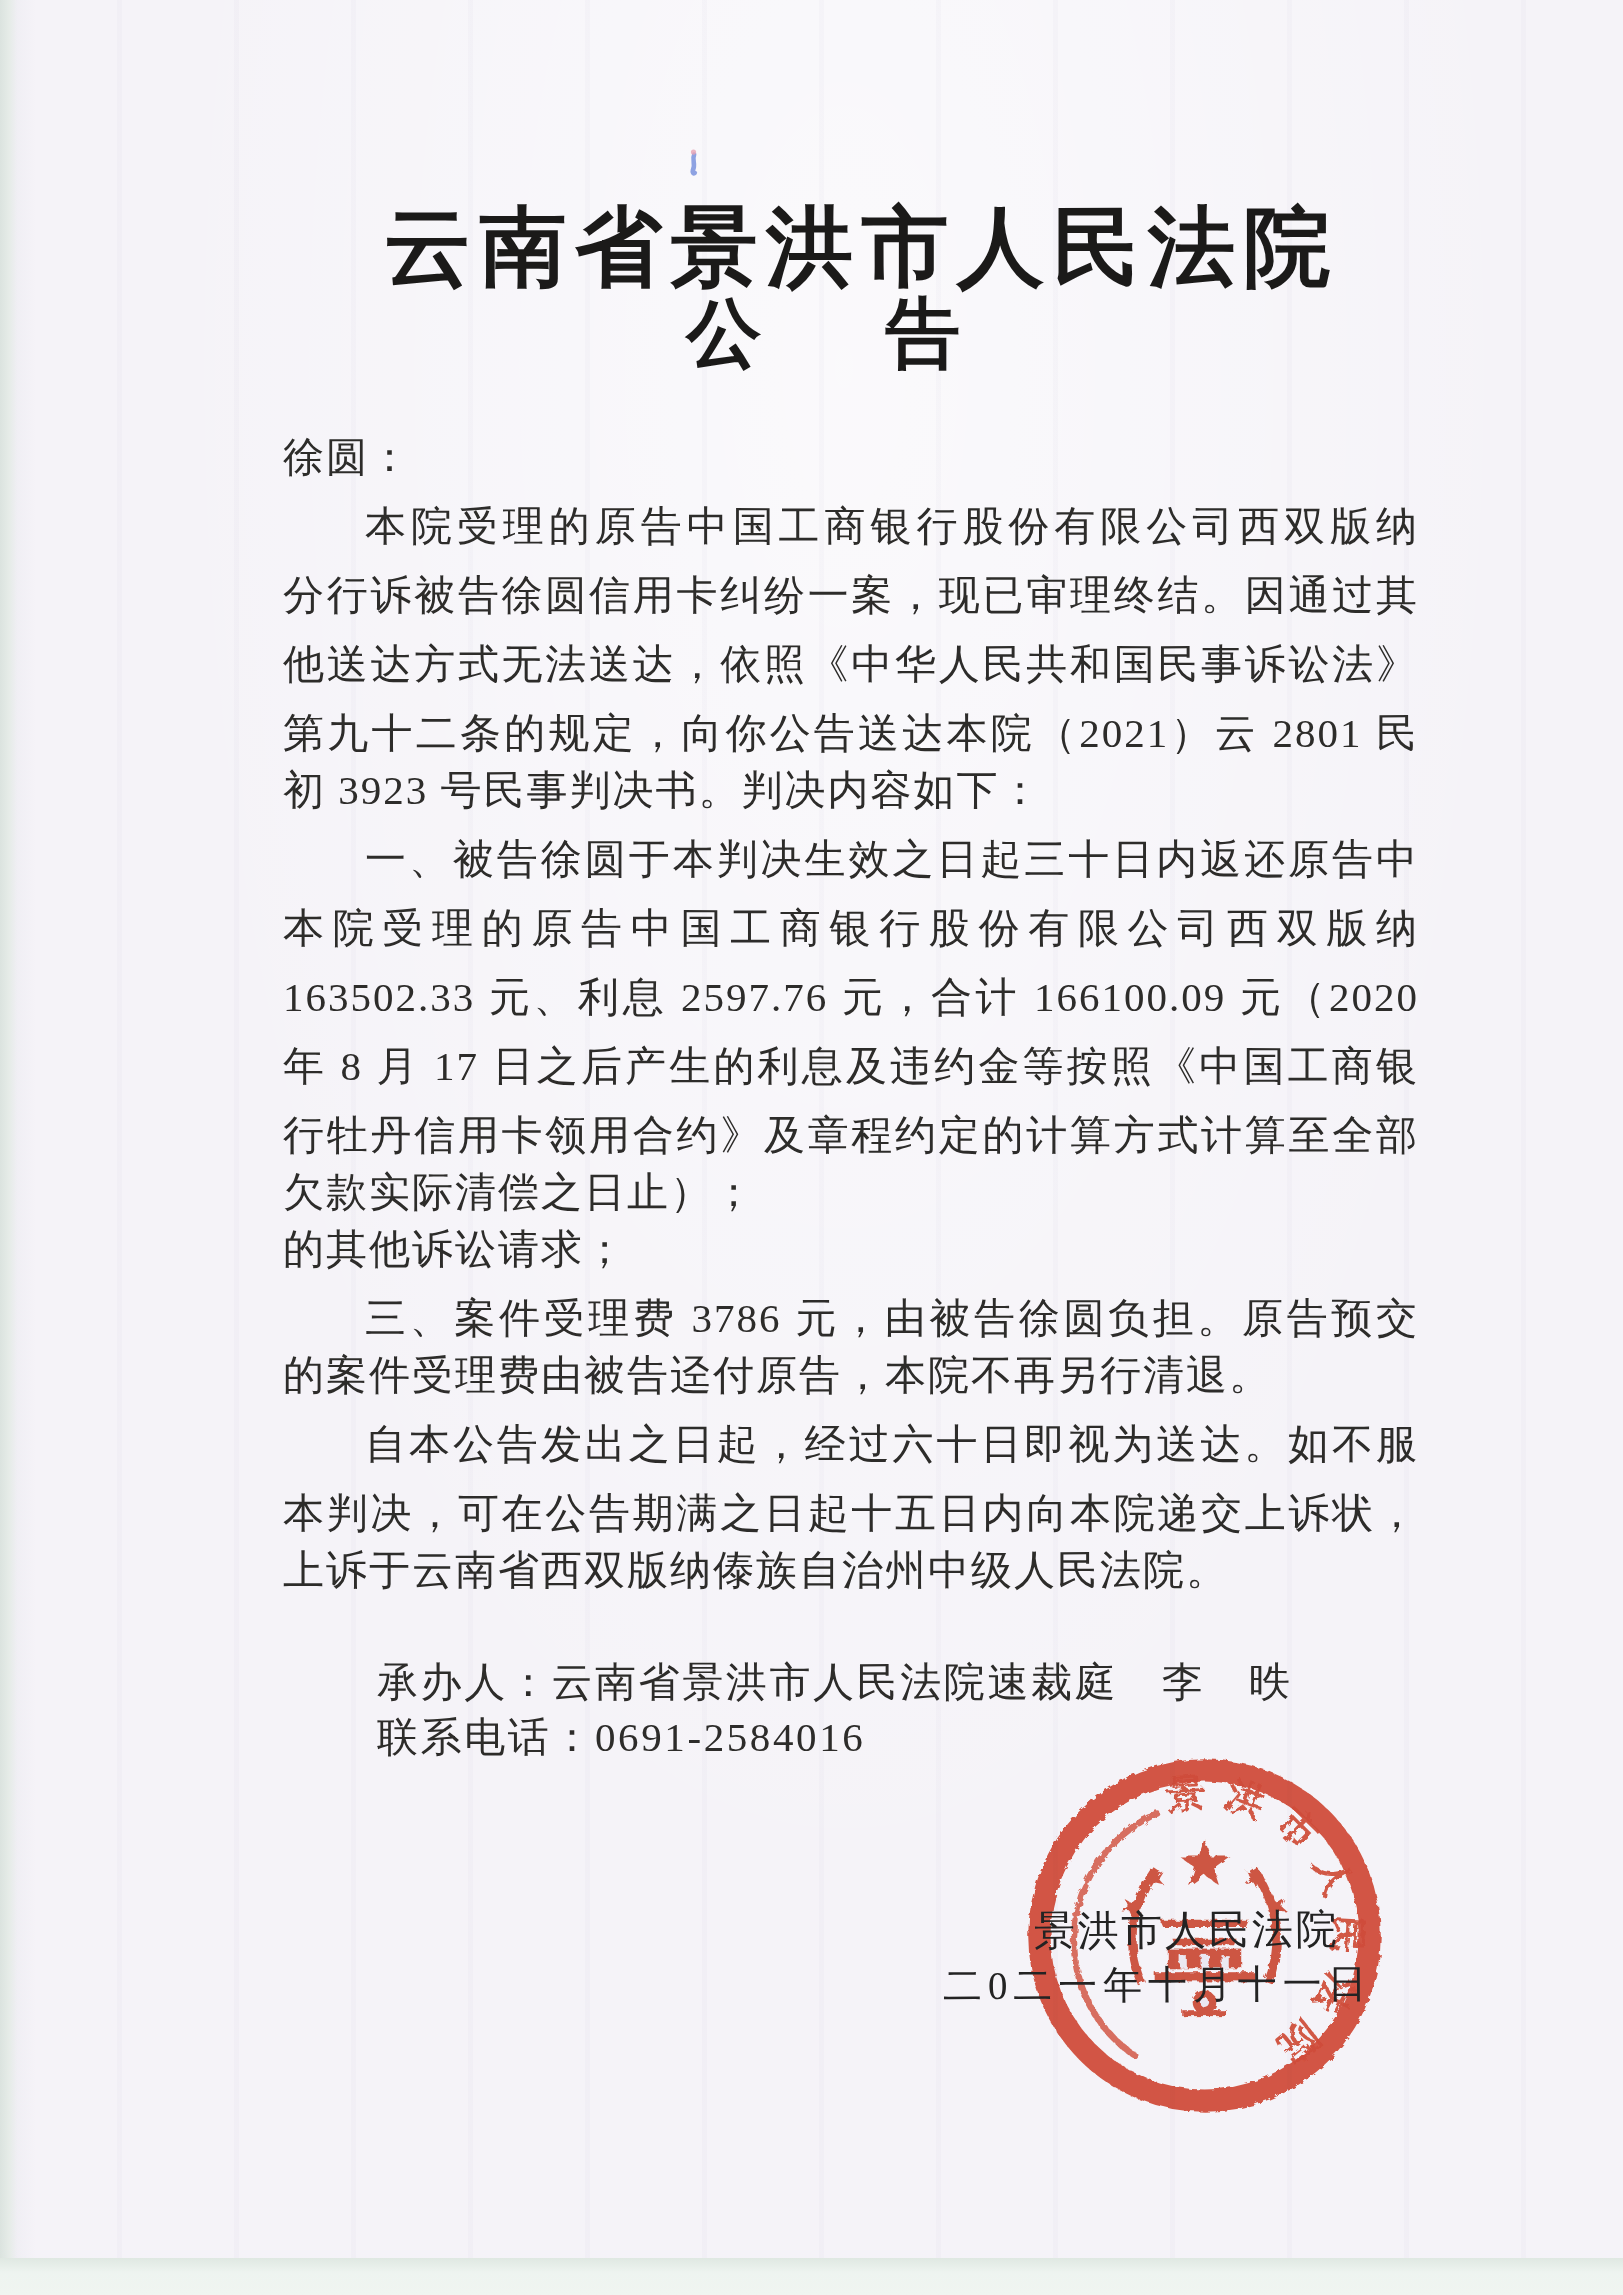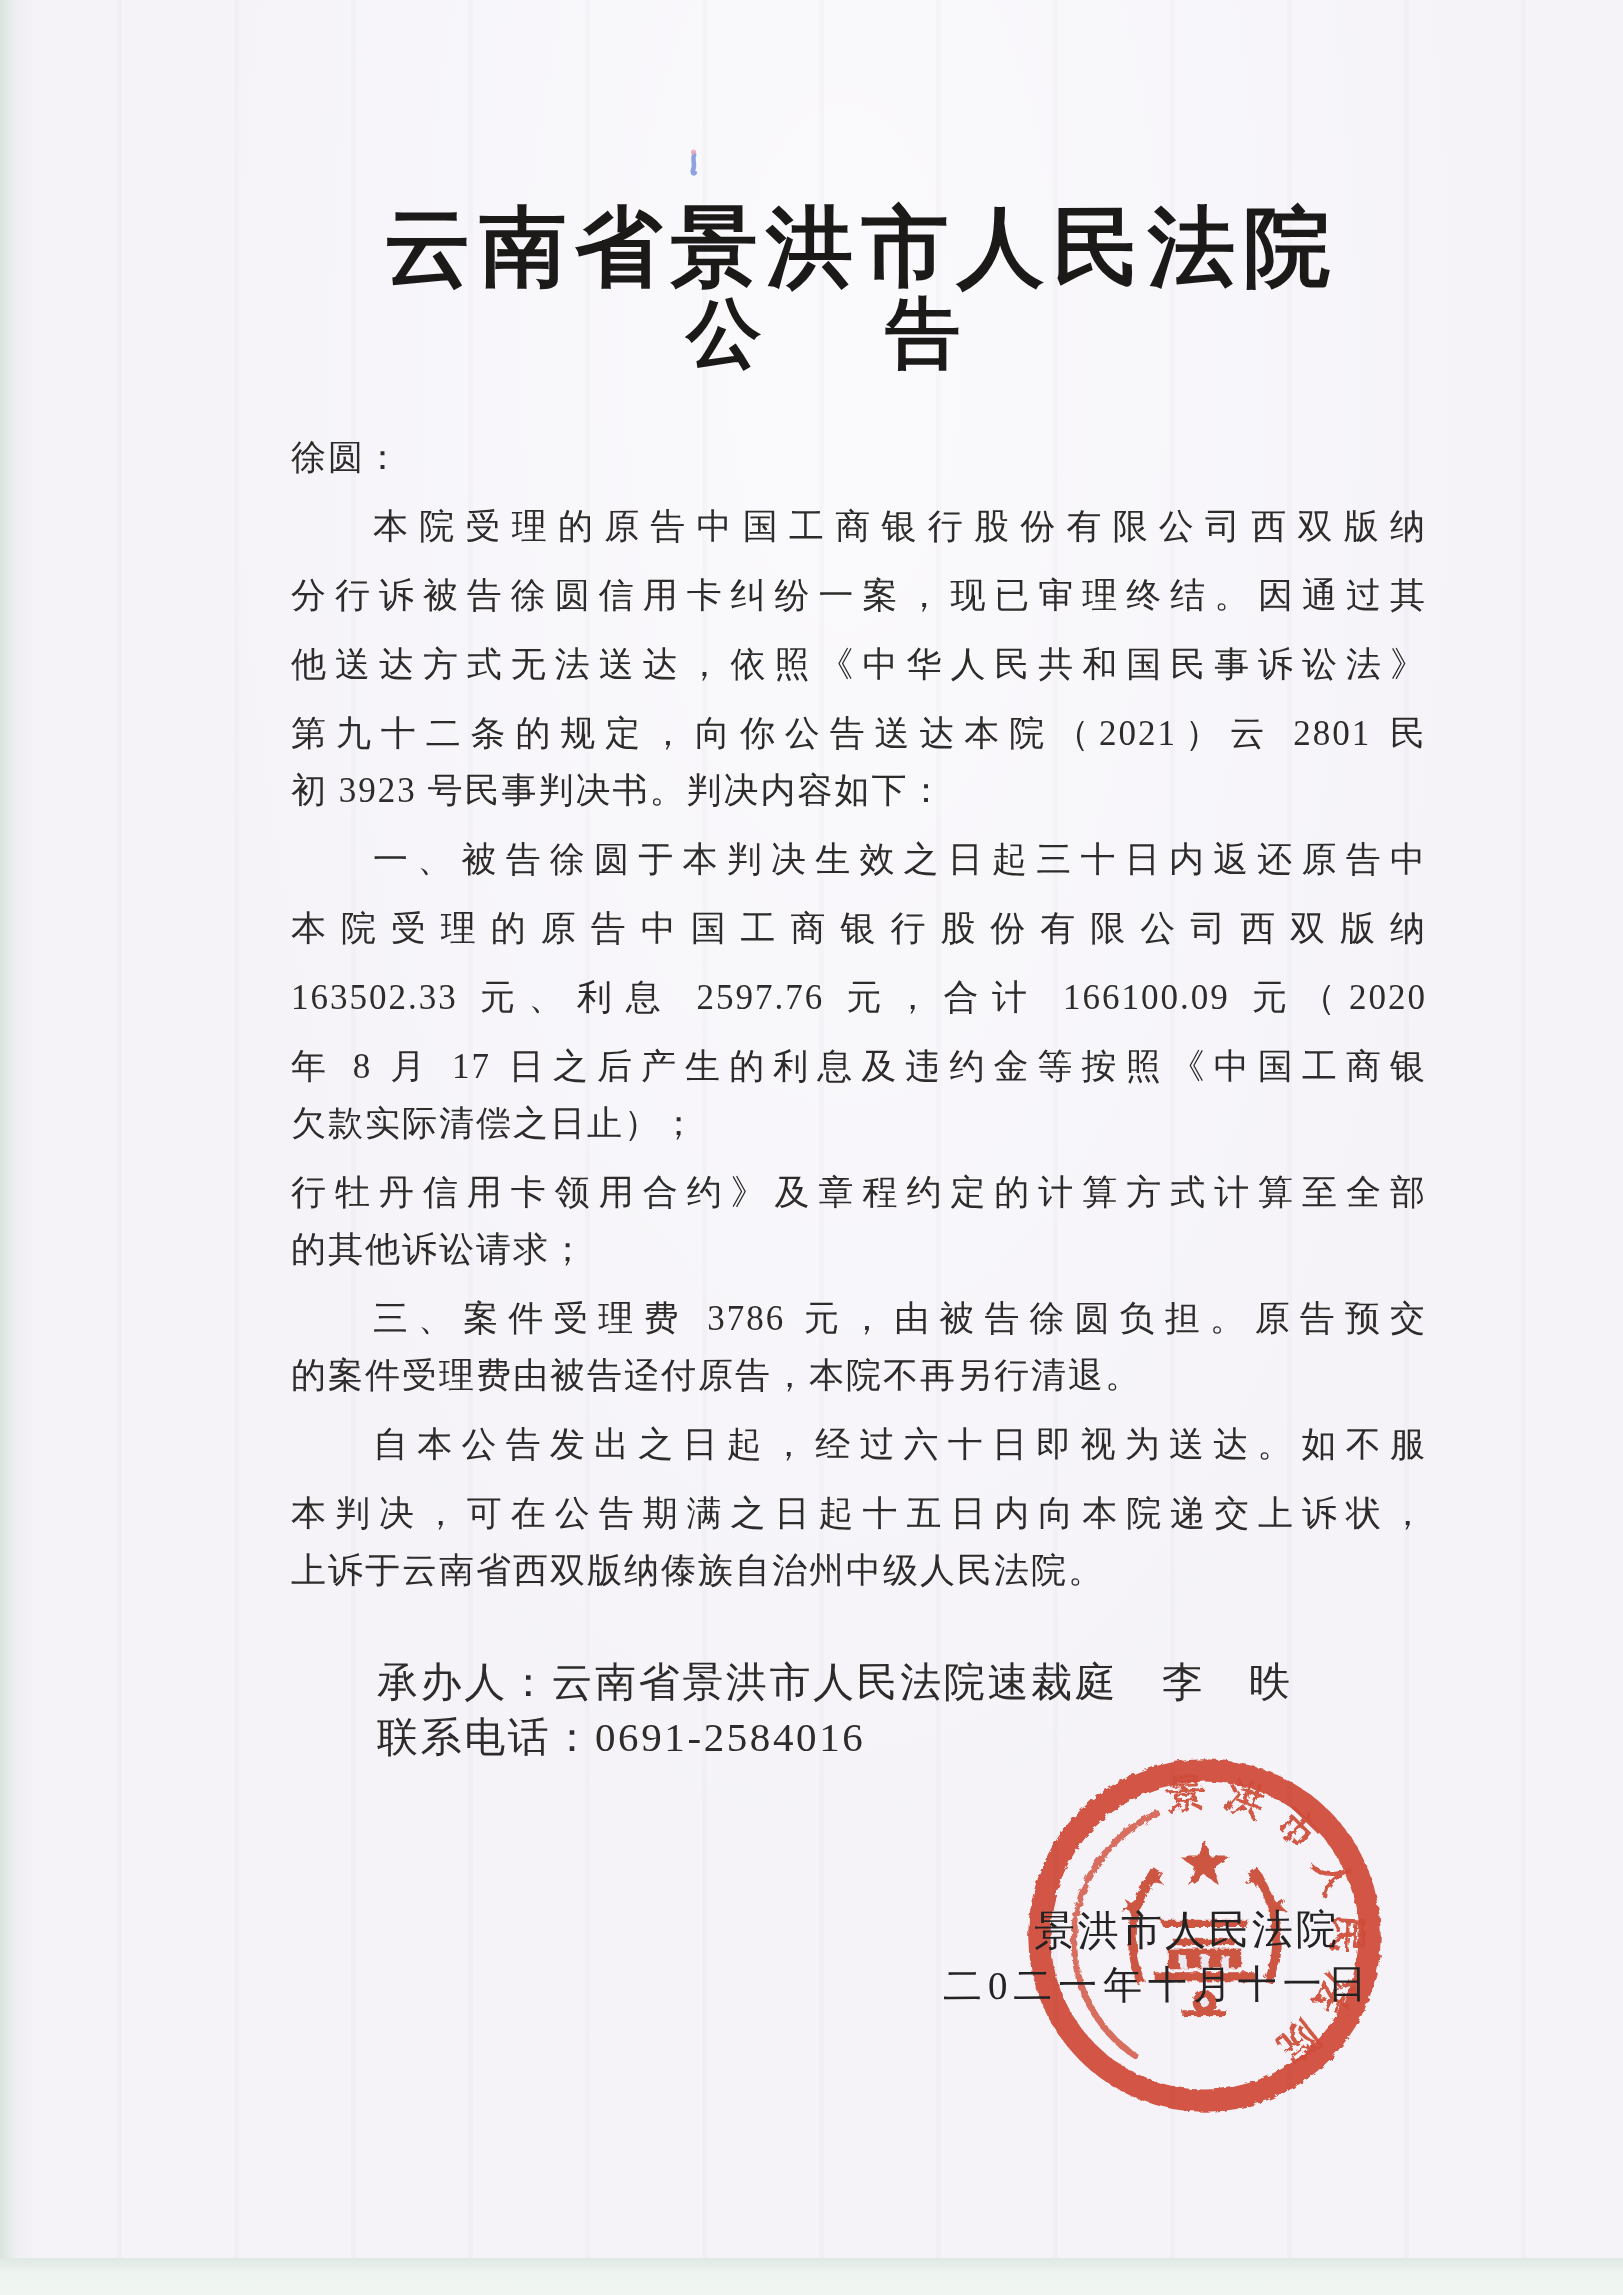--- a/index.html
+++ b/index.html
@@ -31,22 +31,22 @@
     font-weight:600;color:#1b1a19;white-space:nowrap;
   }
   .title2{
     position:absolute;top:295px;left:0;width:100%;
     display:flex;justify-content:center;gap:124px;
     transform:translateX(11.8px);
     font-size:75px;line-height:1.05;
     font-weight:600;color:#1b1a19;
   }
   .body-block{
-    position:absolute;left:291px;top:429px;width:1136px;
-    font-size:35px;line-height:57px;
+    position:absolute;left:283px;top:429px;width:1136px;
+    font-size:41px;line-height:57px;
     letter-spacing:2px;
   }
   .bline{height:57px;white-space:nowrap;}
   .bline.indent{text-indent:82px;}
   .bline.full{text-align:justify;text-align-last:justify;text-justify:inter-character;margin-top:12px;}
   .contact{
     position:absolute;left:377px;top:1619px;
     font-size:41px;line-height:55px;letter-spacing:2.6px;
     white-space:nowrap;
     margin-top:36px;
@@ -89,22 +89,22 @@
     <div id="body-lines">
         <div class="bline indent full">本院受理的原告中国工商银行股份有限公司西双版纳</div>
         <div class="bline full">分行诉被告徐圆信用卡纠纷一案，现已审理终结。因通过其</div>
         <div class="bline full">他送达方式无法送达，依照《中华人民共和国民事诉讼法》</div>
         <div class="bline full">第九十二条的规定，向你公告送达本院（2021）云 2801 民</div>
         <div class="bline">初 3923 号民事判决书。判决内容如下：</div>
         <div class="bline indent full">一、被告徐圆于本判决生效之日起三十日内返还原告中</div>
         <div class="bline full">本院受理的原告中国工商银行股份有限公司西双版纳</div>
         <div class="bline full">163502.33 元、利息 2597.76 元，合计 166100.09 元（2020</div>
         <div class="bline full">年 8 月 17 日之后产生的利息及违约金等按照《中国工商银</div>
+        <div class="bline full">行牡丹信用卡领用合约》及章程约定的计算方式计算至全部</div>
         <div class="bline">欠款实际清偿之日止）；</div>
-        <div class="bline full">行牡丹信用卡领用合约》及章程约定的计算方式计算至全部</div>
         <div class="bline">的其他诉讼请求；</div>
         <div class="bline indent full">三、案件受理费 3786 元，由被告徐圆负担。原告预交</div>
         <div class="bline">的案件受理费由被告迳付原告，本院不再另行清退。</div>
         <div class="bline indent full">自本公告发出之日起，经过六十日即视为送达。如不服</div>
         <div class="bline full">本判决，可在公告期满之日起十五日内向本院递交上诉状，</div>
         <div class="bline">上诉于云南省西双版纳傣族自治州中级人民法院。</div>
       </div>
   </div>
 
   <div class="contact">

